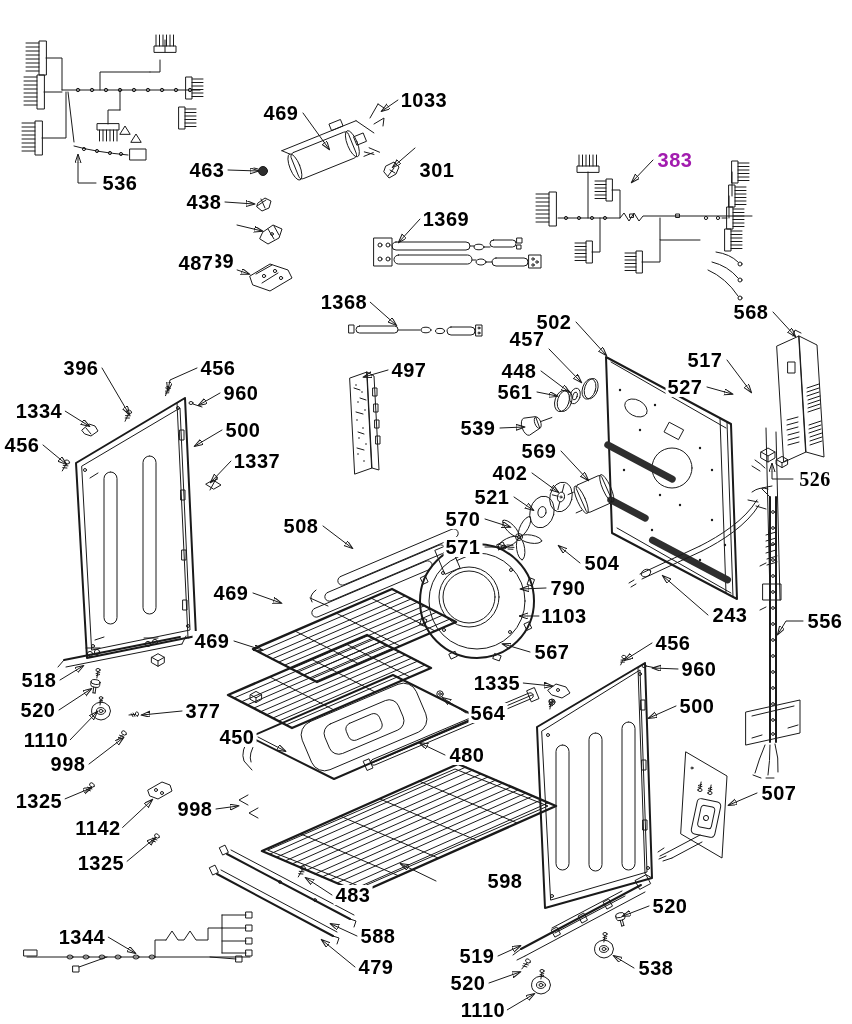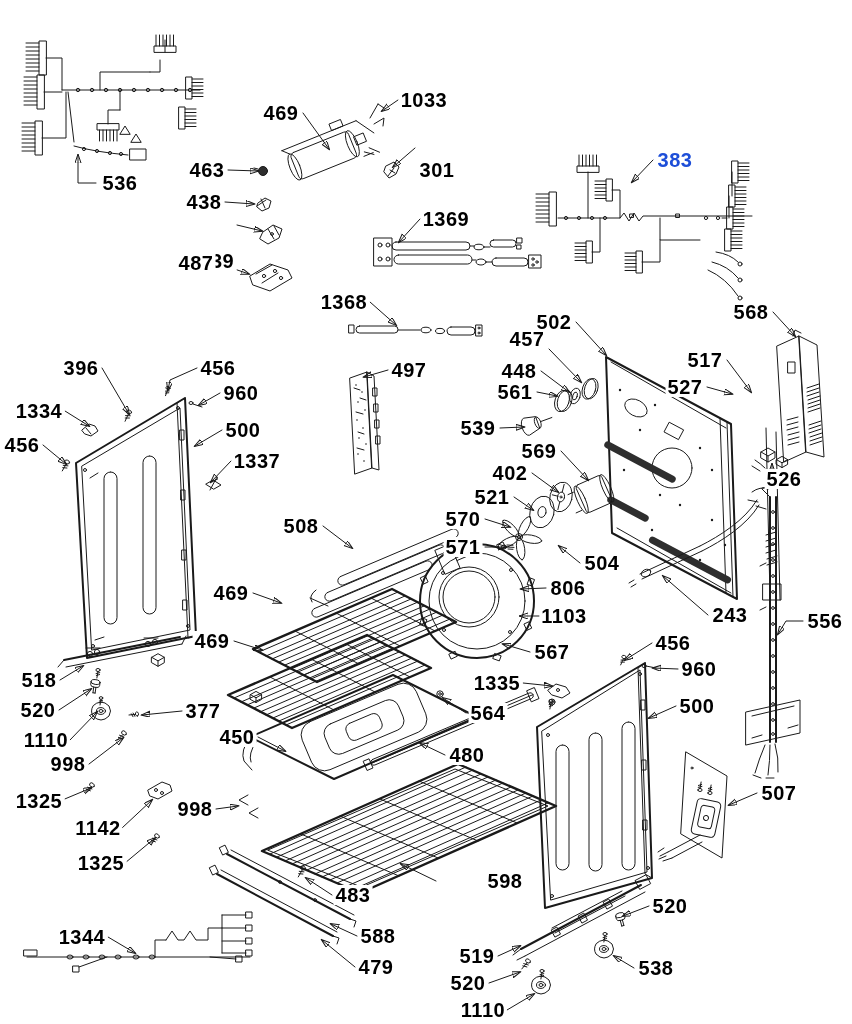--- a/index.html
+++ b/index.html
@@ -618,40 +618,40 @@
       <div class="callout-label" style="left: 120px; top: 183px; color: rgb(0, 0, 0);">536</div>
       <div class="callout-label" style="left: 281px; top: 113px; color: rgb(0, 0, 0);">469</div>
       <div class="callout-label" style="left: 424px; top: 100px; color: rgb(0, 0, 0);">1033</div>
       <div class="callout-label" style="left: 437px; top: 148px; color: rgb(0, 0, 0); margin-top: 22px;">301</div>
       <div class="callout-label" style="left: 207px; top: 170px; color: rgb(0, 0, 0);">463</div>
       <div class="callout-label" style="left: 204px; top: 202px; color: rgb(0, 0, 0);">438</div>
       <div class="callout-label" style="left: 211px; top: 225px; color: rgb(0, 0, 0); margin-top: 36px;">1339</div>
       <div class="callout-label" style="left: 196px; top: 263px; color: rgb(0, 0, 0);">487</div>
       <div class="callout-label" style="left: 446px; top: 219px; color: rgb(0, 0, 0);">1369</div>
       <div class="callout-label" style="left: 344px; top: 302px; color: rgb(0, 0, 0);">1368</div>
-      <div class="callout-label" style="left: 675px; top: 160px; color: #1d4ed8;">383</div>
+      <div class="callout-label" style="left: 675px; top: 160px; color: #a21caf;">383</div>
       <div class="callout-label" style="left: 554px; top: 322px; color: rgb(0, 0, 0);">502</div>
       <div class="callout-label" style="left: 751px; top: 312px; color: rgb(0, 0, 0);">568</div>
       <div class="callout-label" style="left: 527px; top: 339px; color: rgb(0, 0, 0);">457</div>
       <div class="callout-label" style="left: 519px; top: 371px; color: rgb(0, 0, 0);">448</div>
       <div class="callout-label" style="left: 515px; top: 392px; color: rgb(0, 0, 0);">561</div>
       <div class="callout-label" style="left: 478px; top: 428px; color: rgb(0, 0, 0);">539</div>
       <div class="callout-label" style="left: 705px; top: 360px; color: rgb(0, 0, 0);">517</div>
       <div class="callout-label" style="left: 685px; top: 387px; color: rgb(0, 0, 0);">527</div>
       <div class="callout-label" style="left: 539px; top: 451px; color: rgb(0, 0, 0);">569</div>
       <div class="callout-label" style="left: 510px; top: 473px; color: rgb(0, 0, 0);">402</div>
       <div class="callout-label" style="left: 492px; top: 497px; color: rgb(0, 0, 0);">521</div>
       <div class="callout-label" style="left: 463px; top: 519px; color: rgb(0, 0, 0);">570</div>
       <div class="callout-label" style="left: 463px; top: 547px; color: rgb(0, 0, 0);">571</div>
       <div class="callout-label" style="left: 602px; top: 563px; color: rgb(0, 0, 0);">504</div>
-      <div class="callout-label" style="left: 568px; top: 588px; color: rgb(0, 0, 0);">806</div>
+      <div class="callout-label" style="left: 568px; top: 588px; color: rgb(0, 0, 0);">790</div>
       <div class="callout-label" style="left: 564px; top: 616px; color: rgb(0, 0, 0);">1103</div>
       <div class="callout-label" style="left: 552px; top: 652px; color: rgb(0, 0, 0);">567</div>
       <div class="callout-label" style="left: 730px; top: 615px; color: rgb(0, 0, 0);">243</div>
-      <div class="callout-label" style="left: 784px; top: 479px; color: rgb(0, 0, 0);">526</div>
+      <div class="callout-label" style="left: 815px; top: 479px; color: rgb(0, 0, 0); font-family: Liberation Serif, serif;">526</div>
       <div class="callout-label" style="left: 825px; top: 621px; color: rgb(0, 0, 0);">556</div>
       <div class="callout-label" style="left: 81px; top: 368px; color: rgb(0, 0, 0);">396</div>
       <div class="callout-label" style="left: 218px; top: 368px; color: rgb(0, 0, 0);">456</div>
       <div class="callout-label" style="left: 241px; top: 393px; color: rgb(0, 0, 0);">960</div>
       <div class="callout-label" style="left: 39px; top: 411px; color: rgb(0, 0, 0);">1334</div>
       <div class="callout-label" style="left: 22px; top: 445px; color: rgb(0, 0, 0);">456</div>
       <div class="callout-label" style="left: 243px; top: 430px; color: rgb(0, 0, 0);">500</div>
       <div class="callout-label" style="left: 257px; top: 461px; color: rgb(0, 0, 0);">1337</div>
       <div class="callout-label" style="left: 409px; top: 370px; color: rgb(0, 0, 0);">497</div>
       <div class="callout-label" style="left: 301px; top: 526px; color: rgb(0, 0, 0);">508</div>

